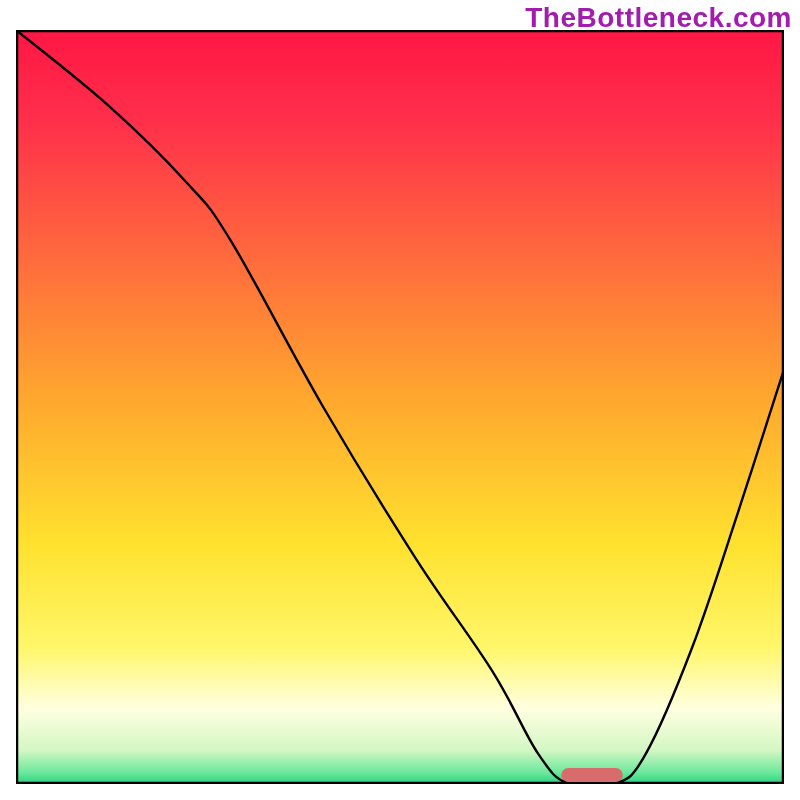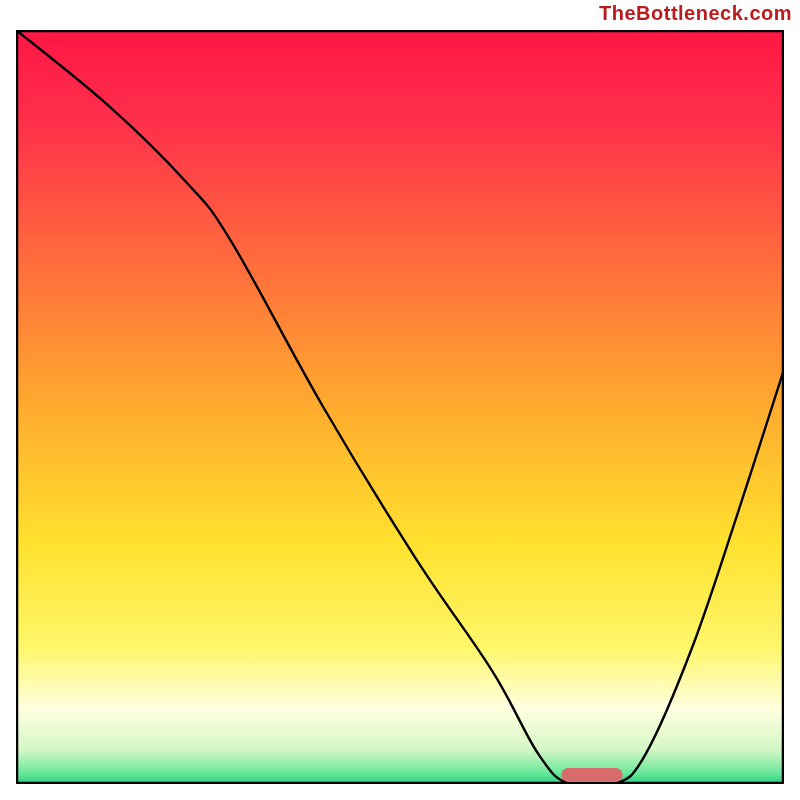--- a/index.html
+++ b/index.html
@@ -13,23 +13,23 @@
   .frame {
     position: relative;
     width: 800px;
     height: 800px;
     background: #ffffff;
   }
   .watermark {
     position: absolute;
     top: 2px;
     right: 8px;
-    font-size: 20px;
+    font-size: 28px;
     font-weight: 600;
-    color: #b91c1c;
+    color: #a21caf;
     letter-spacing: 0.5px;
   }
   .plot-area {
     position: absolute;
     left: 16px;
     top: 30px;
     width: 768px;
     height: 754px;
     box-sizing: border-box;
   }

